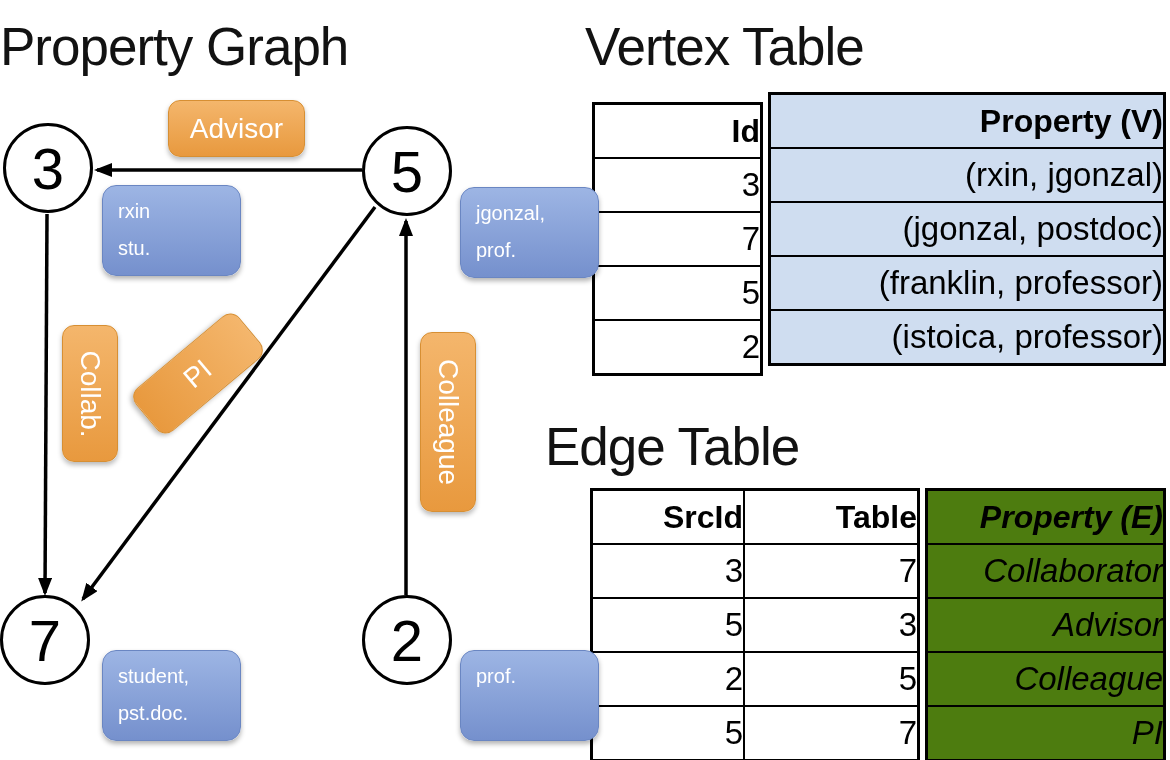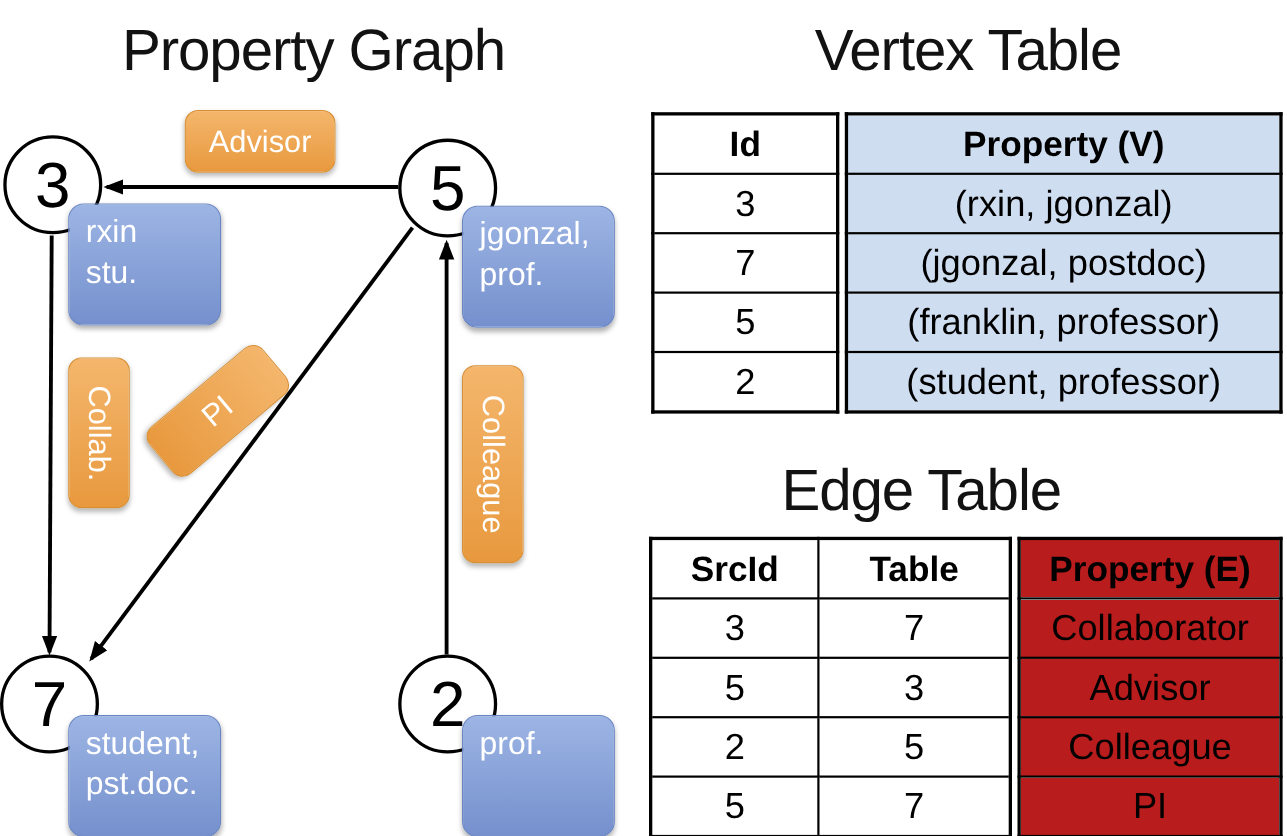--- a/index.html
+++ b/index.html
@@ -2,45 +2,45 @@
 <html><head>
 <meta charset="utf-8">
 <style>
   html,body { margin:0; padding:0; background:#ffffff; }
   .stage {
     position:relative; width:1170px; height:760px; background:#fff;
     font-family:"Liberation Sans", sans-serif; overflow:hidden; color:#000;
   }
   .big-title {
     position:absolute; font-size:53px; font-weight:400; color:#121212;
-    text-align:center; white-space:nowrap; letter-spacing:-1px;
+    white-space:nowrap; letter-spacing:-1px;
   }
   #title-graph  { left:0px;   width:570px; top:16px; }
   #title-vertex { left:585px; width:590px; top:16px; }
   #title-edge   { left:545px; width:585px; top:416px; }
 
   svg.edges { position:absolute; left:0; top:0; z-index:1; }
 
   .node {
     position:absolute; width:90px; height:90px; box-sizing:border-box;
     border:3.5px solid #000; border-radius:50%; background:#fff; z-index:2;
     display:flex; align-items:center; justify-content:center;
     font-size:58px; font-weight:400;
   }
   #node-3 { left:3px;   top:123px; }
   #node-5 { left:362px; top:126px; }
   #node-7 { left:0px;   top:595px; }
   #node-2 { left:362px; top:595px; }
 
   .bluebox {
-    position:absolute; width:139px; height:111px; box-sizing:border-box; z-index:3;
+    position:absolute; width:139px; height:91px; box-sizing:border-box; z-index:3;
     background:linear-gradient(180deg,#9db5e4 0%, #7590cd 100%);
     border:1px solid #6a86c2; border-radius:14px;
     box-shadow:0 3px 5px rgba(0,0,0,0.30);
-    color:#fff; font-size:29px; line-height:37px; padding:7px 0 0 15px;
+    color:#fff; font-size:20px; line-height:37px; padding:7px 0 0 15px;margin-left:40px;
   }
   #vlabel-3 { left:62px;  top:185px; }
   #vlabel-5 { left:420px; top:187px; }
   #vlabel-7 { left:62px;  top:650px; }
   #vlabel-2 { left:420px; top:650px; }
 
   .orangebox {
     position:absolute; box-sizing:border-box; z-index:3;
     background:linear-gradient(180deg,#f4b66c 0%, #e8993e 100%);
     border:1px solid #d78f33; border-radius:12px;
@@ -53,29 +53,29 @@
   #elabel-colleague { left:420px; top:332px; width:56px;  height:180px; }
   #elabel-pi        { left:170px; top:306px; width:56px;  height:135px; transform:rotate(50deg); }
   .vtext  { transform:rotate(90deg);  white-space:nowrap; }
   .vtextr { transform:rotate(-90deg); white-space:nowrap; }
 
   table.tbl {
     position:absolute; border-collapse:collapse; table-layout:fixed;
     border:3px solid #000; background:#fff; z-index:2;
   }
   .tbl td {
-    border:2.2px solid #000; text-align:center; vertical-align:middle;
+    border:2.2px solid #000; text-align:right; vertical-align:middle;
     font-size:33px; padding:0; height:52px; overflow:hidden; white-space:nowrap;
   }
   .tbl td.hdr { font-weight:bold; font-size:32px; }
   td.vfill { background:#cfddf0; }
-  td.efill { background:#b91c1c; }
+  td.efill { background:#4d7c0f;font-style:italic; }
 
   #vertex-id-table   { left:592px; top:102px; width:171px; }
-  #vertex-prop-table { left:768px; top:102px; width:398px; }
+  #vertex-prop-table { left:768px; top:92px; width:398px; }
   #edge-ids-table    { left:590px; top:488px; width:330px; }
   #edge-prop-table   { left:925px; top:488px; width:241px; }
 </style>
 </head>
 <body>
 
 <div class="stage">
 
   <div class="big-title" id="title-graph">Property Graph</div>
   <div class="big-title" id="title-vertex">Vertex Table</div>
@@ -163,21 +163,21 @@
     <tr>
           <td class="vfill">(rxin, jgonzal)</td>
         </tr>
     <tr>
           <td class="vfill">(jgonzal, postdoc)</td>
         </tr>
     <tr>
           <td class="vfill">(franklin, professor)</td>
         </tr>
     <tr>
-          <td class="vfill">(student, professor)</td>
+          <td class="vfill">(istoica, professor)</td>
         </tr>
   </tbody>
     </table>
 
   <table class="tbl" id="edge-ids-table">
     <tbody>
         <tr>
       <td class="hdr" style="width:150px;">SrcId</td>
       <td class="hdr">Table</td>
     </tr>

